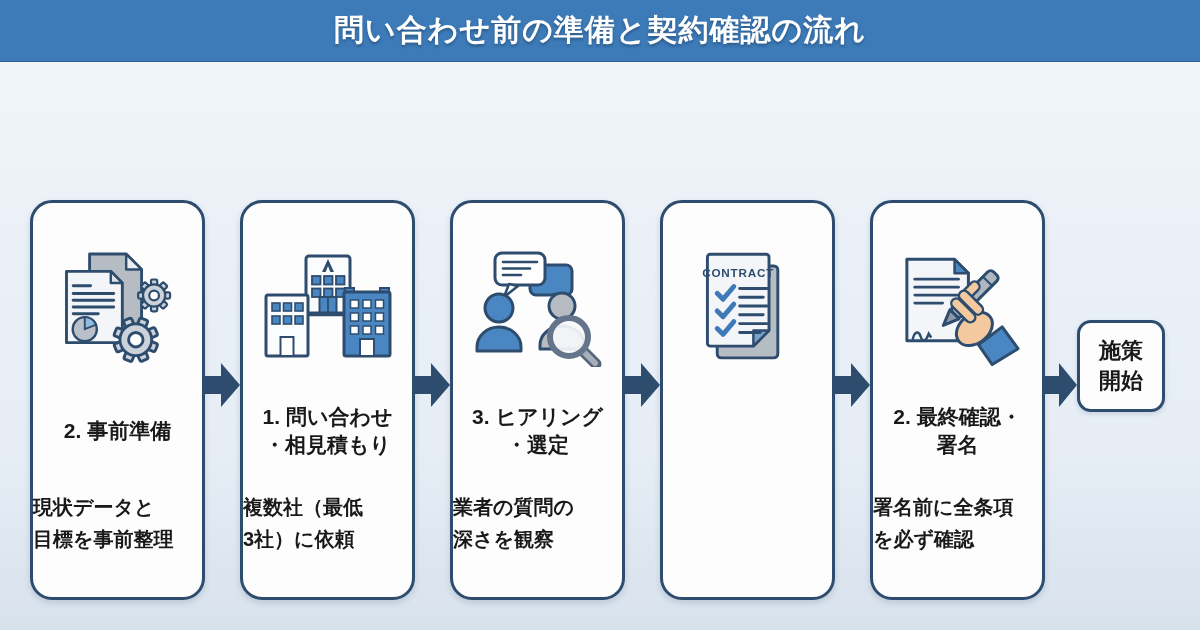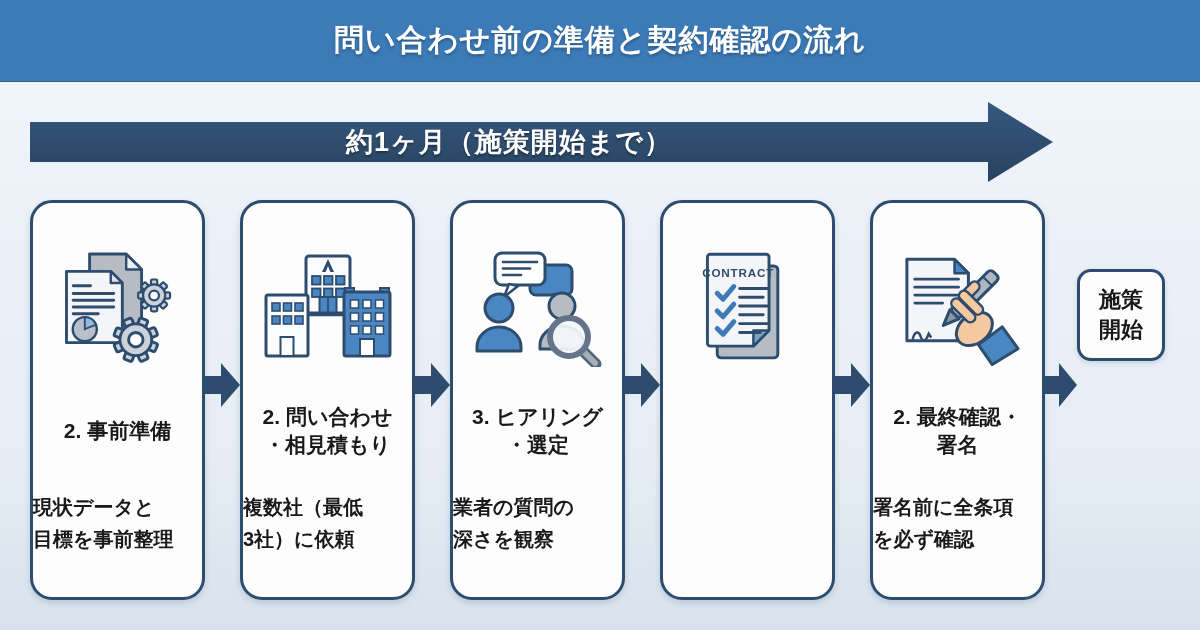--- a/index.html
+++ b/index.html
@@ -3,21 +3,21 @@
 <meta charset="utf-8">
 <style>
   * { margin:0; padding:0; box-sizing:border-box; }
   body { background:#ffffff; font-family:"Liberation Sans","DejaVu Sans",sans-serif; }
   .canvas {
     position:relative; width:1200px; height:630px; overflow:hidden;
     background:linear-gradient(180deg,#f3f7fb 0%,#eaf0f7 40%,#e6edf5 72%,#d8e2ed 100%);
   }
   
   .header {
-    position:absolute; left:0; top:0; width:1200px; height:82px;
+    position:absolute; left:0; top:0; width:1200px; height:62px;
     background:#3c7ab8; display:flex; align-items:center; justify-content:center;
     border-bottom:1px solid #2f618f;
   }
   .header-title {
     color:#ffffff; font-size:30px; font-weight:bold; letter-spacing:1px;
     text-shadow:0 2px 3px rgba(0,0,0,0.28);
   }
   
   .timeline { position:absolute; left:30px; top:102px; width:1025px; height:80px; }
   .timeline svg { position:absolute; left:0; top:0; }
@@ -41,49 +41,37 @@
     text-align:center; font-size:21px; font-weight:bold; color:#191919;
     line-height:1.35; white-space:pre-line;
   }
   .card-desc {
     flex:1; padding-top:12px; text-align:left;
     font-size:20px; font-weight:bold; color:#191919;
     line-height:1.6; white-space:pre-line;
   }
   .connector { flex:none; margin-top:163px; }
   .outcome {
-    flex:none; width:88px; height:92px; margin-top:69px;
+    flex:none; width:88px; height:92px; margin-top:120px;
     background:#fdfdfe; border:3.5px solid #2e4d6e; border-radius:14px;
     box-shadow:0 2px 5px rgba(46,77,110,0.18);
     display:flex; align-items:center; justify-content:center; text-align:center;
     font-size:22px; font-weight:bold; color:#191919; line-height:1.35; white-space:pre-line;
   }
   svg text { font-family:"Liberation Sans","DejaVu Sans",sans-serif; }
 </style>
 </head>
 <body>
 
 <div class="canvas">
 
   <div class="header">
     <div class="header-title">問い合わせ前の準備と契約確認の流れ</div>
   </div>
 
-  <div class="timeline">
-    <svg width="1025" height="80" viewBox="0 0 1025 80">
-      <defs>
-        <linearGradient id="navgrad" x1="0" y1="0" x2="0" y2="1">
-          <stop offset="0" stop-color="#36597e"></stop>
-          <stop offset="1" stop-color="#27425f"></stop>
-        </linearGradient>
-      </defs>
-      <polygon points="0,20 958,20 958,0 1023,40 958,80 958,60 0,60" fill="url(#navgrad)"></polygon>
-    </svg>
-    <div class="timeline-label">約1ヶ月（施策開始まで）</div>
-  </div>
 
   <div class="flow">
 
     <div class="card">
       <div class="card-icon">
         <svg width="130" height="122" viewBox="0 0 135 122">
           <path d="M38 6 h38 l16 16 v62 h-54 z" fill="#b6bcc4" stroke="#2e4d6e" stroke-width="3" stroke-linejoin="round"></path>
           <path d="M76 6 l16 16 h-16 z" fill="#eceef1" stroke="#2e4d6e" stroke-width="2.5" stroke-linejoin="round"></path>
           <path d="M14 24 h46 l12 12 v62 h-58 z" fill="#f3f5f8" stroke="#2e4d6e" stroke-width="3" stroke-linejoin="round"></path>
           <path d="M60 24 l12 12 h-12 z" fill="#dde3ea" stroke="#2e4d6e" stroke-width="2.5" stroke-linejoin="round"></path>
@@ -171,21 +159,21 @@
             <rect x="90.5" y="65" width="8" height="8"></rect>
               <rect x="103" y="65" width="8" height="8"></rect>
               <rect x="115.5" y="65" width="8" height="8"></rect>
             <rect x="90.5" y="78" width="8" height="8"></rect>
               <rect x="103" y="78" width="8" height="8"></rect>
               <rect x="115.5" y="78" width="8" height="8"></rect>
           </g>
           <rect x="100" y="91" width="14" height="17" fill="#fdfdfe" stroke="#2e4d6e" stroke-width="2"></rect>
         </svg>
       </div>
-      <div class="card-title">2. 問い合わせ
+      <div class="card-title">1. 問い合わせ
 ・相見積もり</div>
       <div class="card-desc">複数社（最低
 3社）に依頼</div>
     </div>
 
     <svg class="connector" width="35" height="44" viewBox="0 0 35 44">
       <polygon points="0,13 16,13 16,0 35,22 16,44 16,31 0,31" fill="#2e4d6e"></polygon>
     </svg>
 
     <div class="card">

